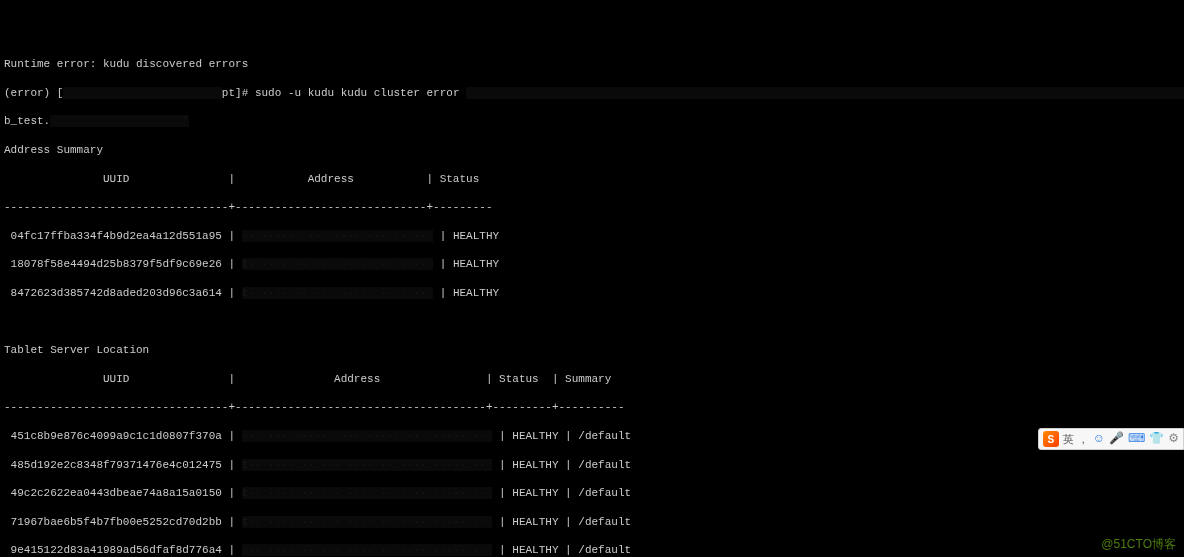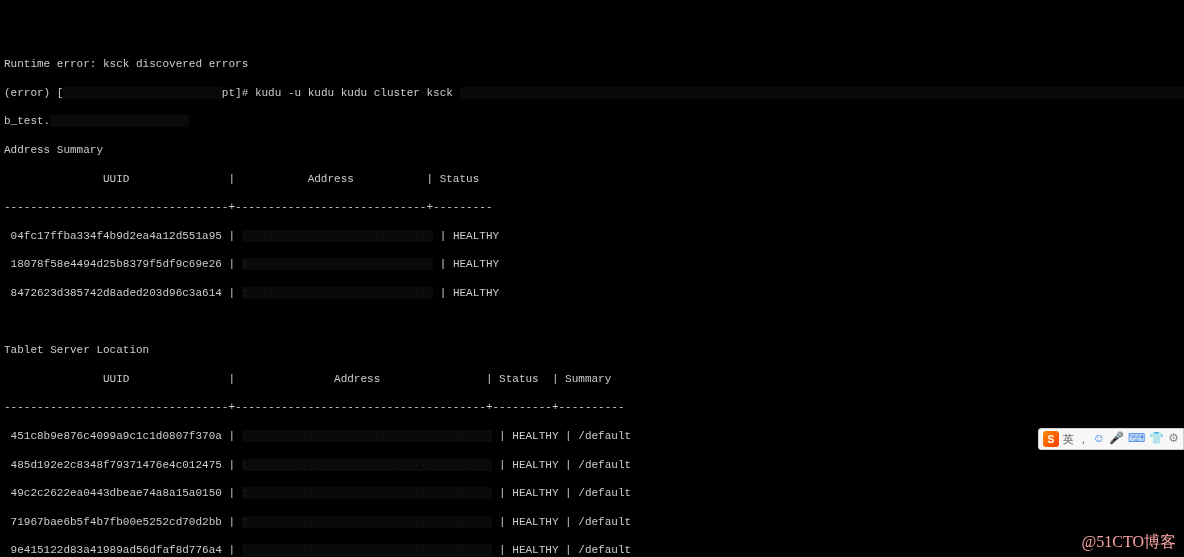--- a/index.html
+++ b/index.html
@@ -15,23 +15,23 @@
       position: relative;
       white-space: pre;
       padding: 0 4px;
     }
     .line { display: block; }
     .smudge { color: #1a1a1a; background: #0a0a0a; }
     .watermark {
       position: absolute;
       right: 8px;
       bottom: 4px;
-      font-size: 16px;
-      color: #fca5a5;
-      font-family: Liberation Serif, serif;
+      font-size: 12px;
+      color: #4d7c0f;
+      font-family: Liberation Sans, sans-serif;
     }
     .ime-bar {
       position: absolute;
       right: 0;
       top: 428px;
       height: 22px;
       background: #f7f7f7;
       border: 1px solid #d0d0d0;
       border-radius: 3px 0 0 3px;
       display: flex;
@@ -53,22 +53,22 @@
     .ime-txt { font-size: 11px; color: #555; }
     .ime-ico { font-size: 12px; color: #2b7de9; }
     .ime-ico.orange { color: #ff8a00; }
     .ime-ico.gray { color: #888; }
   </style>
 </head>
 <body>
 
 
 
-<span class="line">Runtime error: ksck discovered errors</span>
-<span class="line"><span>(error) [</span><span class="smudge">                        </span><span>pt]# </span><span>kudu -u kudu kudu cluster ksck </span><span class="smudge">                                                                                                                   </span></span>
+<span class="line">Runtime error: kudu discovered errors</span>
+<span class="line"><span>(error) [</span><span class="smudge">                        </span><span>pt]# </span><span>sudo -u kudu kudu cluster error </span><span class="smudge">                                                                                                                   </span></span>
 <span class="line"><span>b_test.</span><span class="smudge">                    '</span></span>
 <span class="line">Address Summary</span>
 <span class="line">               UUID               |           Address           | Status</span>
 <span class="line">----------------------------------+-----------------------------+---------</span>
 <span class="line"><span> 04fc17ffba334f4b9d2ea4a12d551a95 | </span><span class="smudge">·· ·····  ·· ····· ··· ·· ·· </span><span> | HEALTHY</span></span>
 <span class="line"><span> 18078f58e4494d25b8379f5df9c69e26 | </span><span class="smudge">t· ···· ·· ··· ····· ·· ···· </span><span> | HEALTHY</span></span>
 <span class="line"><span> 8472623d385742d8aded203d96c3a614 | </span><span class="smudge">t· ···· ·· ··· ····· ·· ···· </span><span> | HEALTHY</span></span>
 <span class="line"> </span>
 <span class="line">Tablet Server Location</span>
 <span class="line">               UUID               |               Address                | Status  | Summary</span>

